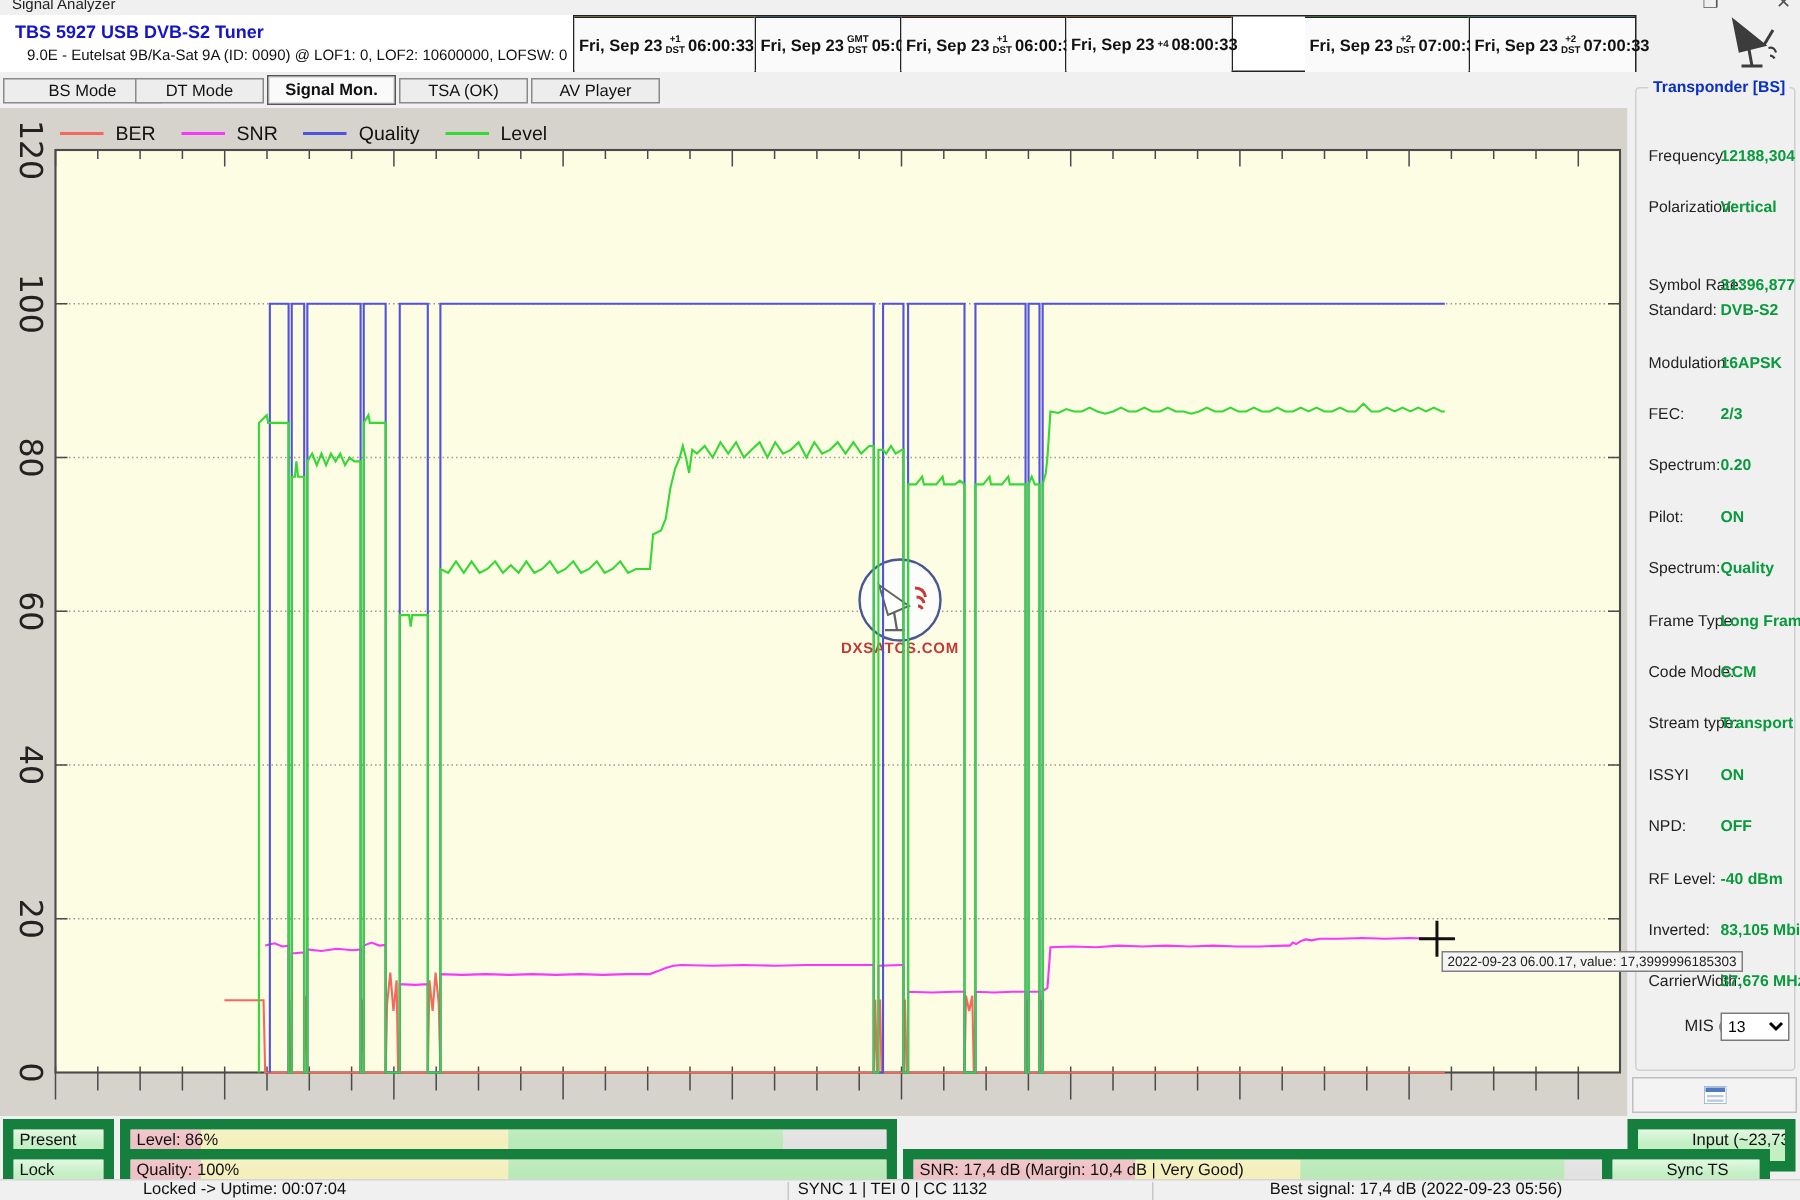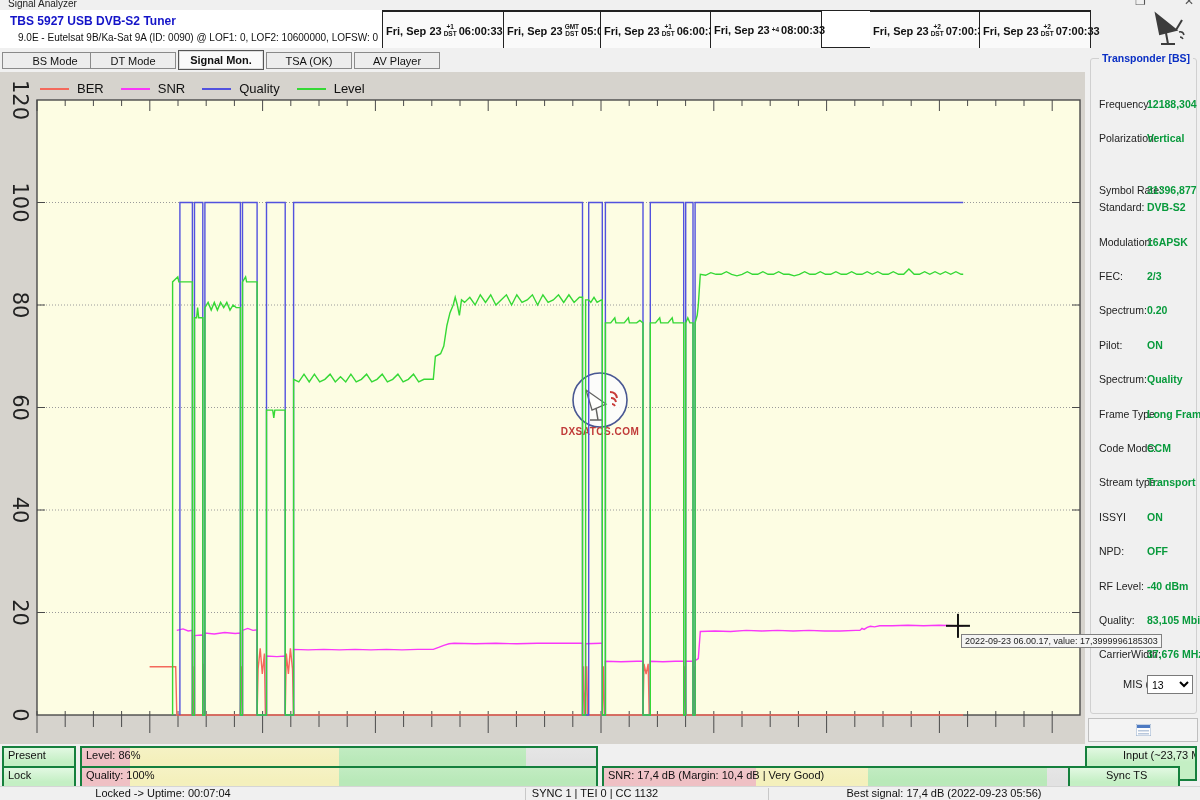--- a/index.html
+++ b/index.html
@@ -43,21 +43,21 @@
   .sb-row{position:absolute;left:0;width:105px;height:14px;}
   .sb-label{position:absolute;left:8px;top:0;font-size:10.5px;color:#222;}
   .sb-value{position:absolute;left:56px;top:0;font-size:10.5px;font-weight:bold;color:#089A3C;white-space:nowrap;}
   #mis-row{position:absolute;left:0;width:105px;}
   #mis-label{position:absolute;left:8px;top:3px;font-size:11px;color:#222;padding-left:24px;}
   #mis-select{position:absolute;left:56px;top:0;width:46px;height:19px;font-size:10.5px;
      border:1px solid #7A7A7A;background:#FFF;font-family:"Liberation Sans",sans-serif;}
   #listbtn{position:absolute;left:3px;top:670px;width:108px;height:22px;background:#F3F3F3;
      border:1px solid #BFBFBF;display:flex;align-items:center;justify-content:center;}
   
-  .meter{position:absolute;height:35px;border:2px solid #15803d;box-sizing:border-box;background:#E2E2E2;overflow:hidden;text-decoration:underline;}
+  .meter{position:absolute;height:35px;border:7px solid #15803d;box-sizing:border-box;background:#E2E2E2;overflow:hidden;text-decoration:underline;}
   .meter .seg{position:absolute;top:0;bottom:0;}
   .meter .lbl{position:absolute;left:4px;top:1px;font-size:11px;color:#111;white-space:nowrap;z-index:2;}
   
   #statusbar{left:0;top:786px;width:1200px;height:14px;background:#F0F0F0;border-top:1px solid #D5D5D5;}
   .status-text{position:absolute;top:0px;font-size:11px;color:#111;transform:translateX(-50%);white-space:nowrap;text-align:center;}
   .status-div{position:absolute;top:1px;width:1px;height:12px;background:#C8C8C8;}
 </style>
 </head>
 <body>
 
@@ -349,21 +349,21 @@
         </div>
         <div class="sb-row" style="top: 486.2px;">
           <span class="sb-label">NPD:</span>
           <span class="sb-value">OFF</span>
         </div>
         <div class="sb-row" style="top: 520.6px;">
           <span class="sb-label">RF Level:</span>
           <span class="sb-value">-40 dBm</span>
         </div>
         <div class="sb-row" style="top: 555px;">
-          <span class="sb-label">Quality:</span>
+          <span class="sb-label">Inverted:</span>
           <span class="sb-value">83,105 Mbit/s</span>
         </div>
         <div class="sb-row" style="top: 589.4px;">
           <span class="sb-label">CarrierWidth:</span>
           <span class="sb-value">37,676 MHz</span>
         </div>
       </div>
     <div id="mis-row" style="top: 616px;">
       <span id="mis-label">MIS (3):</span>
       <select id="mis-select"><option>13</option></select>

